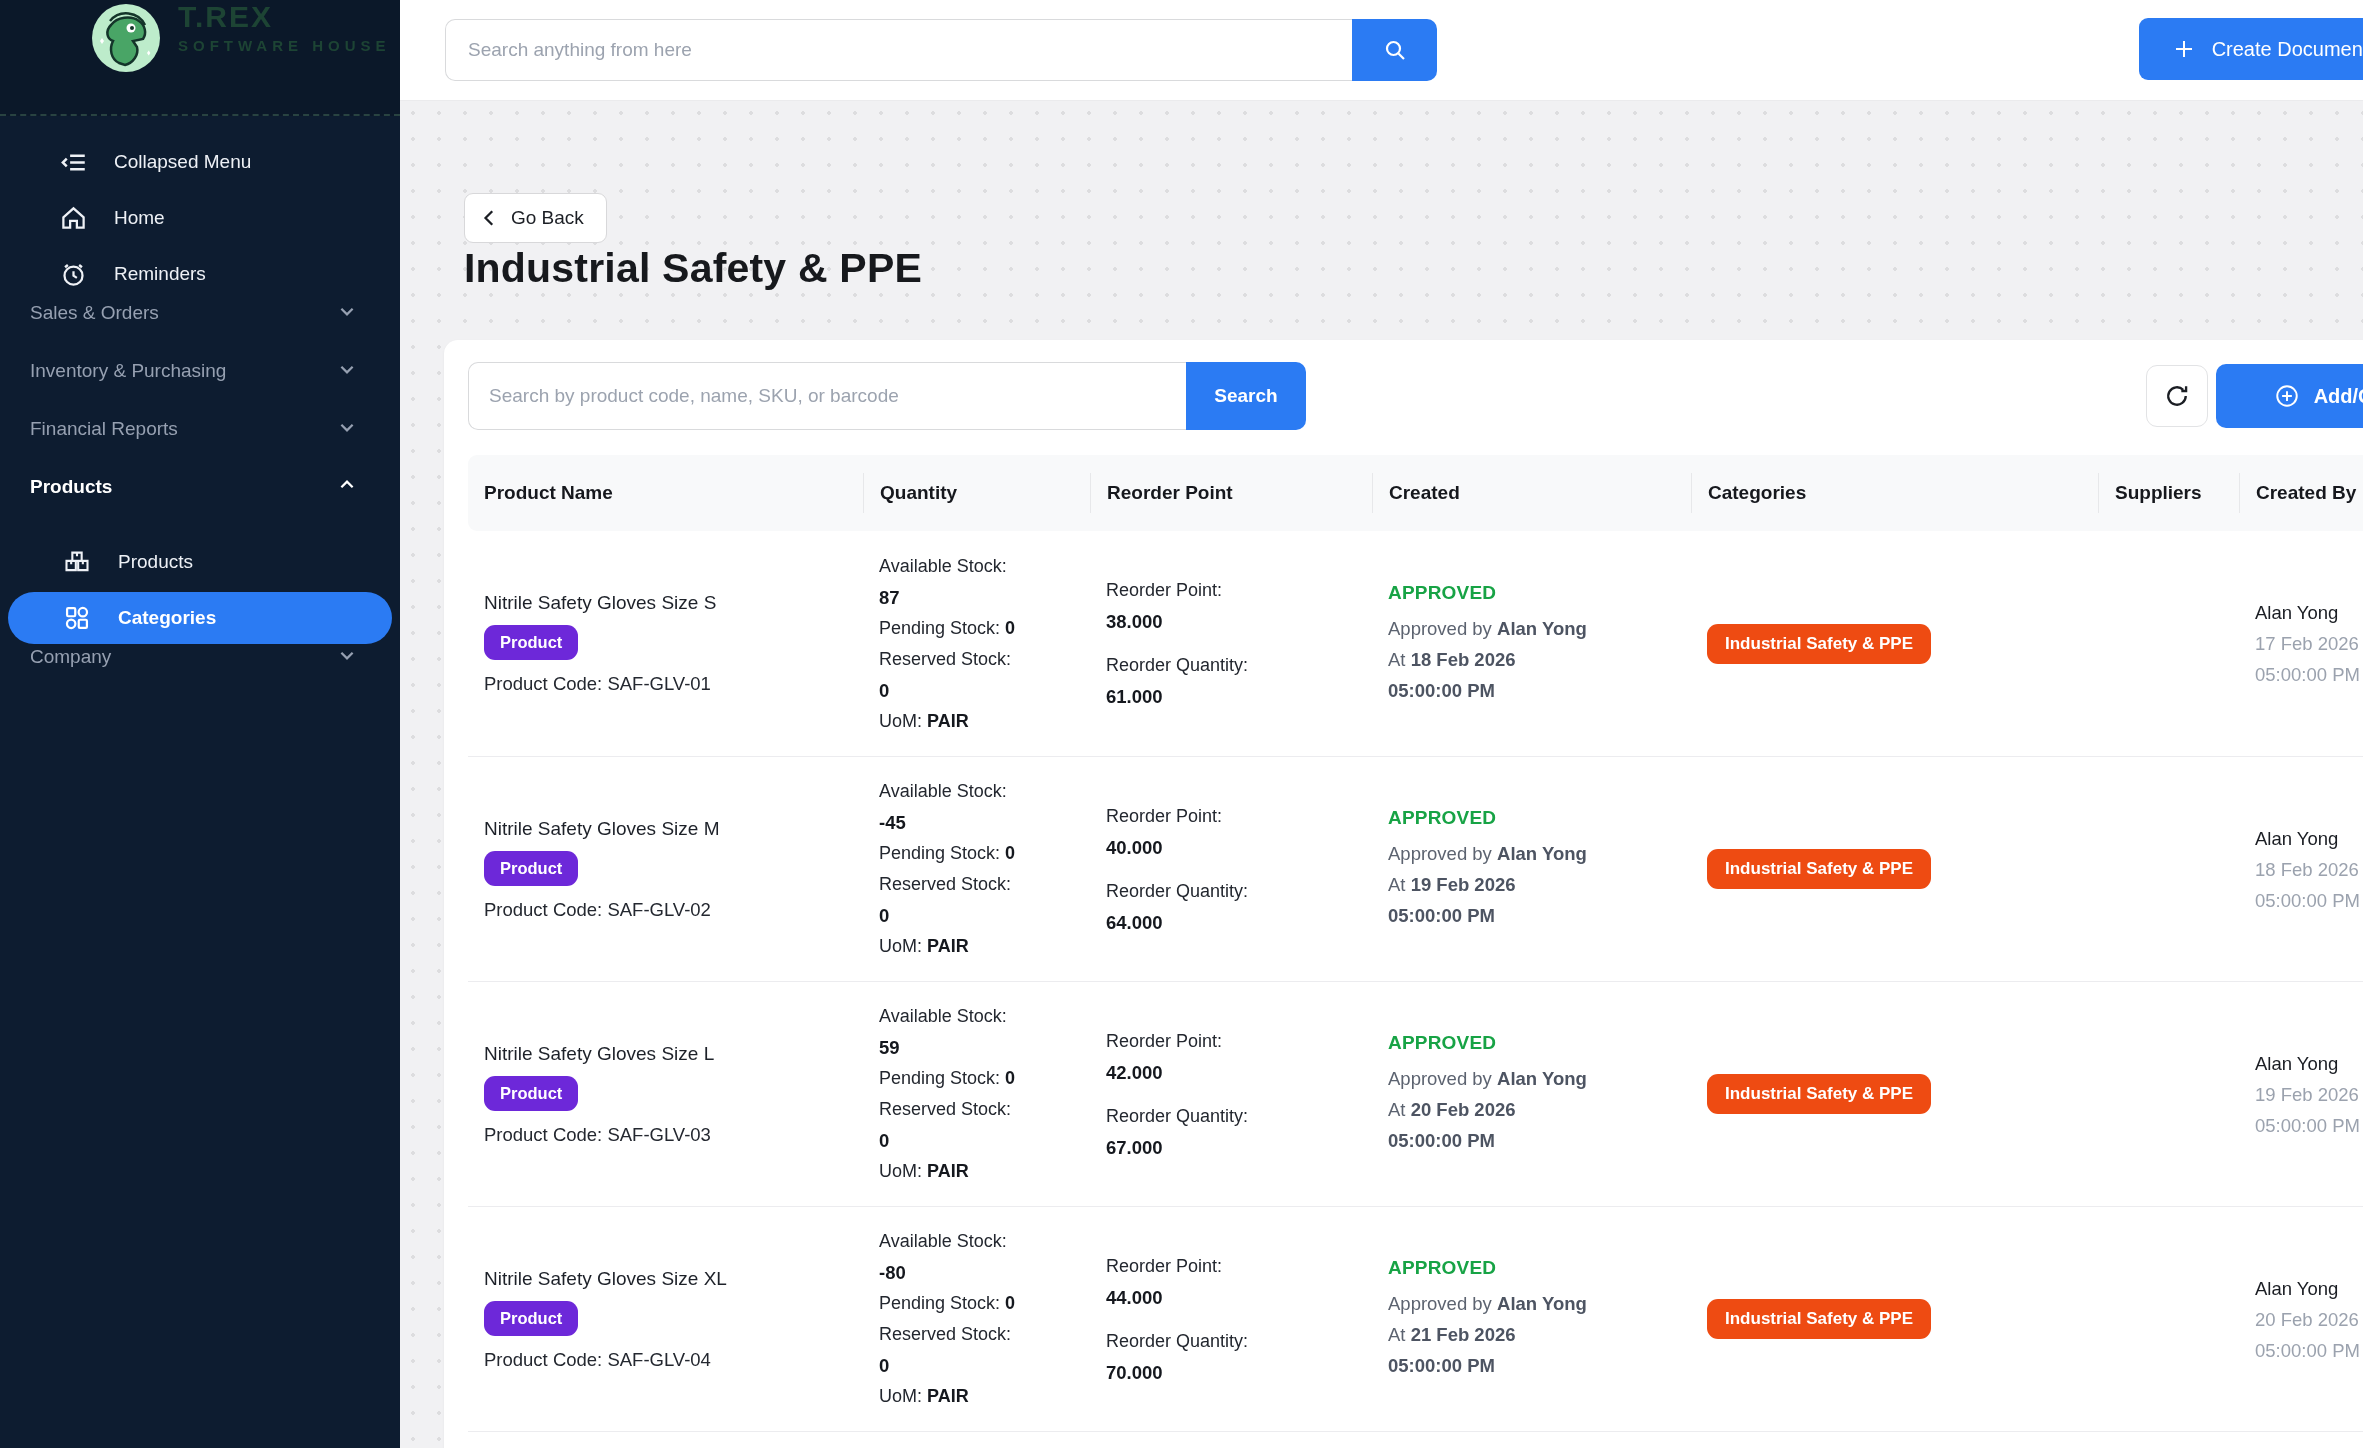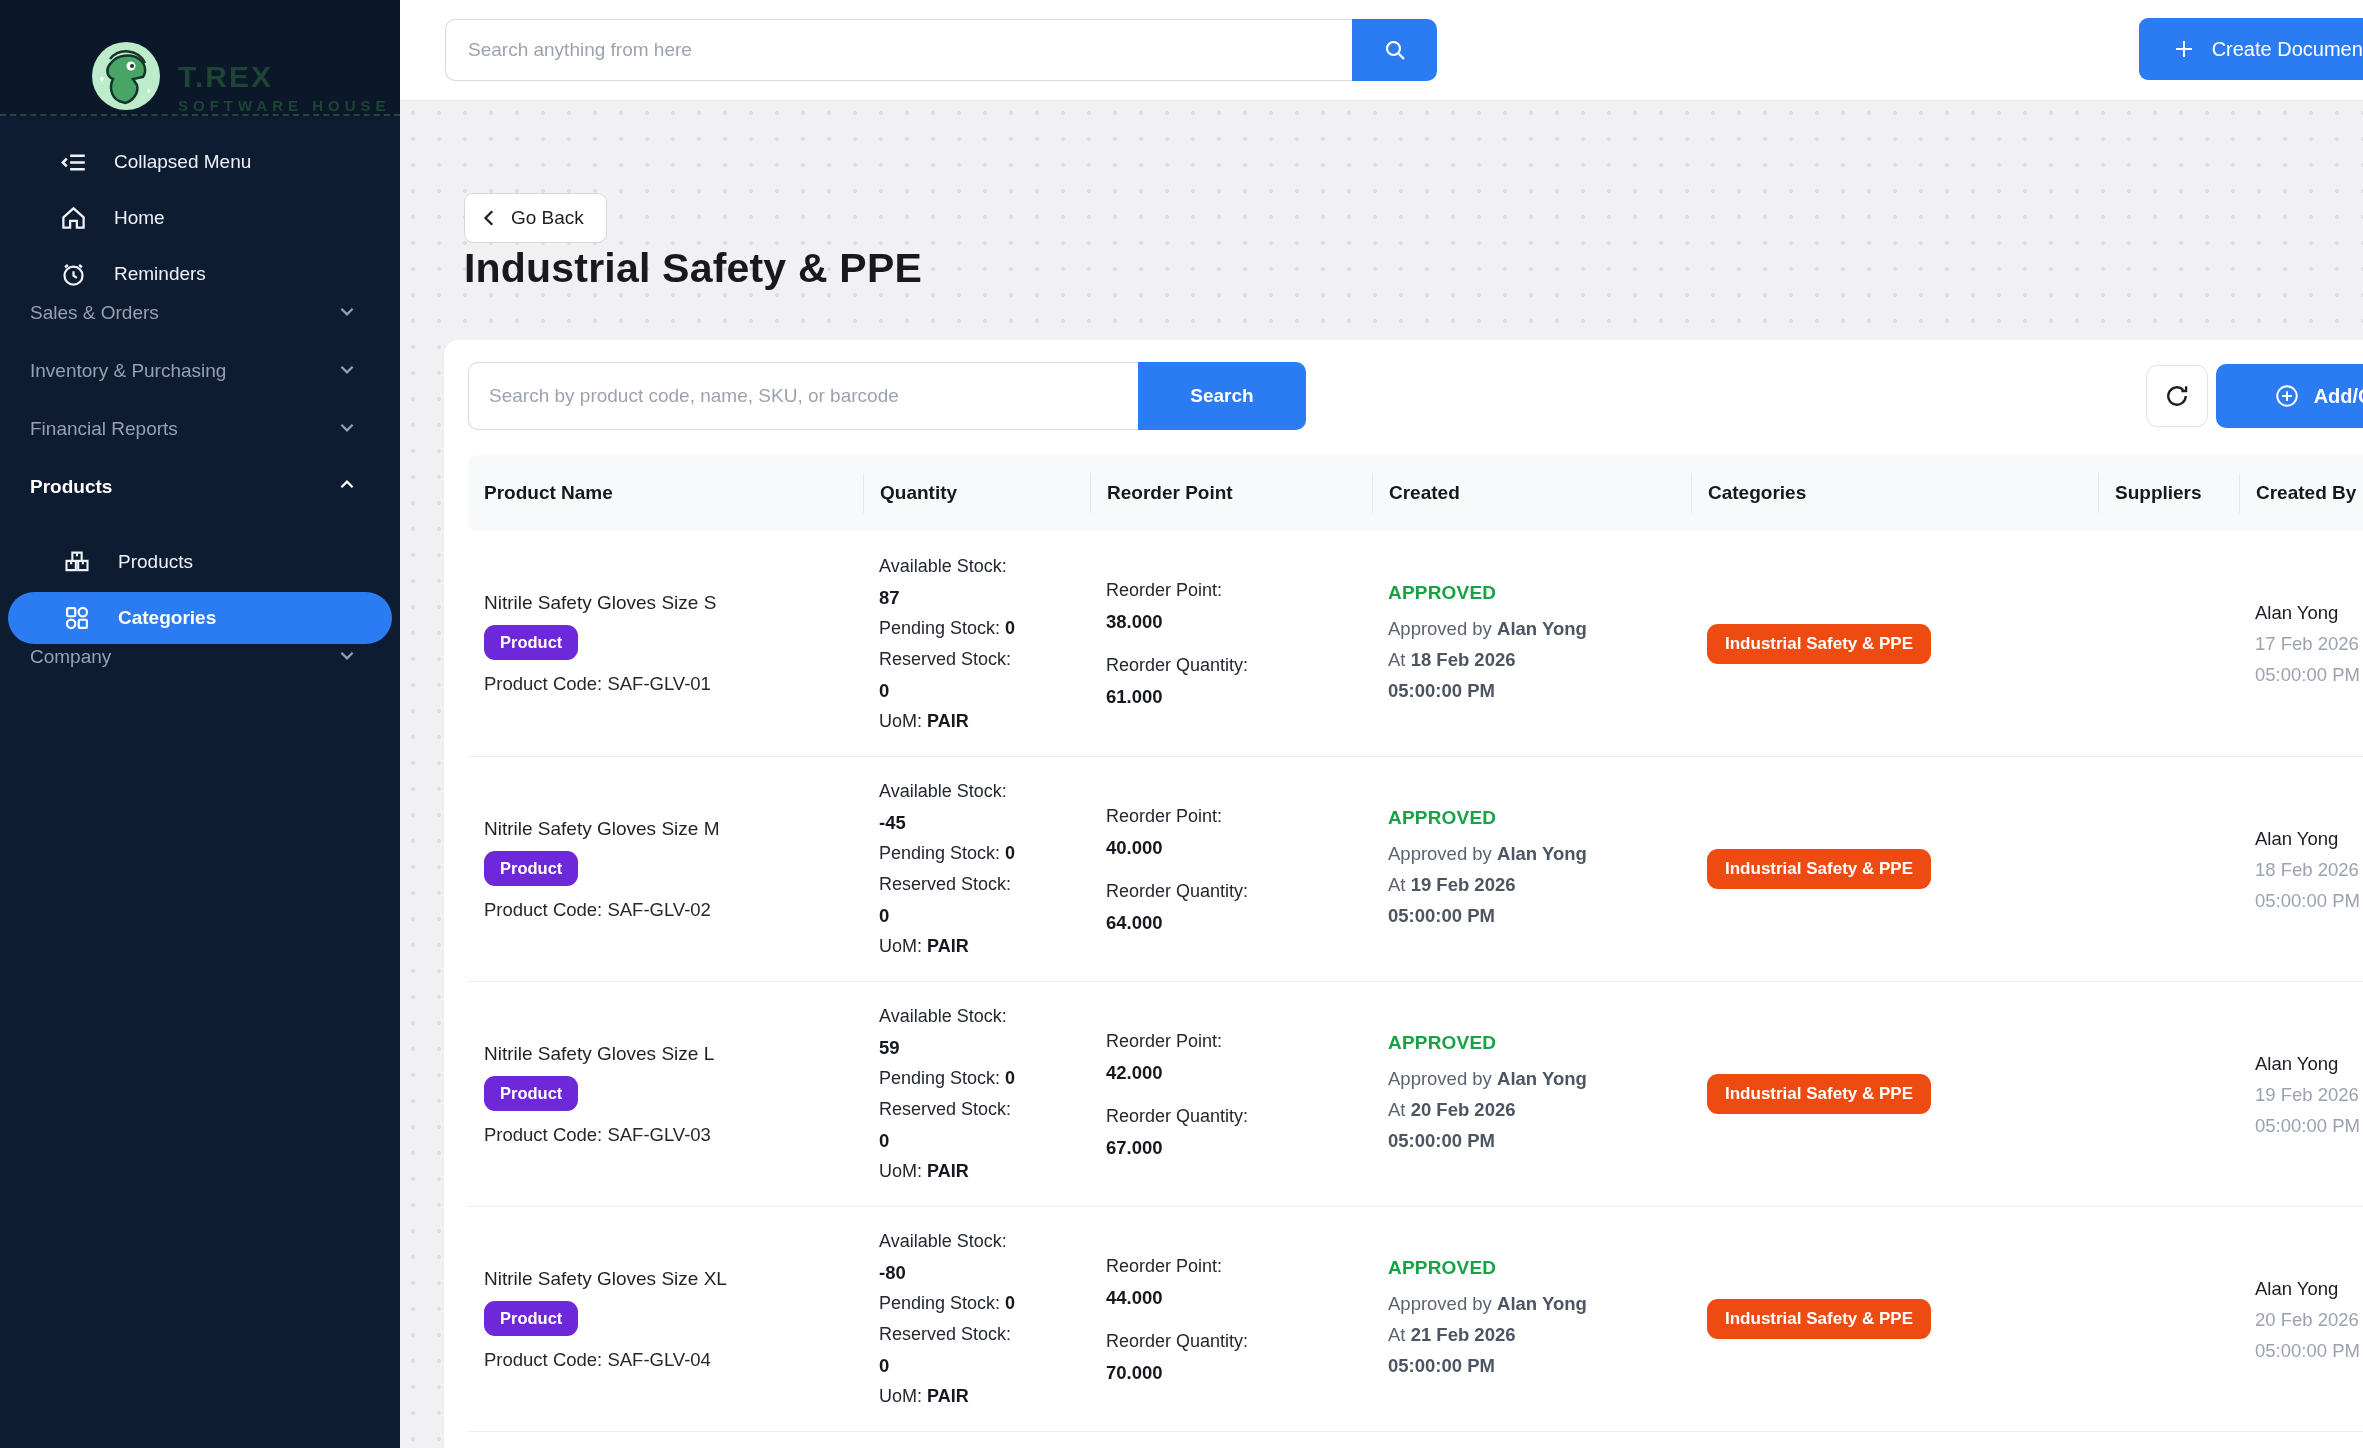--- a/index.html
+++ b/index.html
@@ -1,20 +1,20 @@
 <!DOCTYPE html>
 <html><head>
 <meta charset="utf-8">
 <style>
   * { margin:0; padding:0; box-sizing:border-box; }
   html,body { width:2363px; height:1448px; overflow:hidden; font-family:"Liberation Sans", sans-serif; background:#f1f1f3; }
 
   
   .sidebar { position:absolute; left:0; top:0; width:400px; height:1448px; background:#0d1c30; z-index:30; }
-  .logo-row { height:116px; display:flex; align-items:flex-end; padding-left:88px; gap:14px;
+  .logo-row { height:116px; display:flex; align-items:flex-start; padding-left:88px; gap:14px;
               background:#0b1829; border-bottom:2px dashed rgba(97,150,112,0.35); }
   .logo-mark { width:76px; height:76px; flex:0 0 auto; }
   .logo-title { font-size:30px; font-weight:800; letter-spacing:2px; color:#1d4434; line-height:1.1; }
   .logo-sub { font-size:15px; font-weight:700; letter-spacing:5px; color:#1d4434; margin-top:4px; }
   nav { padding-top:18px; }
   .nv { height:56px; display:flex; align-items:center; padding-left:60px; gap:27px; color:#eef1f6; font-size:19px; cursor:pointer; }
   .nv .ic { width:27px; height:27px; flex:0 0 auto; }
   .sec { height:58px; display:flex; align-items:flex-start; justify-content:space-between; padding:0 44px 0 30px;
          color:#96a0b1; font-size:19px; cursor:pointer; }
   .sec.lit { color:#ffffff; font-weight:600; }
@@ -46,21 +46,21 @@
             font-size:19px; color:#1b1e24; cursor:pointer; font-family:"Liberation Sans", sans-serif;margin-top:36px; }
   .page-title { position:absolute; left:64px; top:145px; font-size:41px; font-weight:800; color:#17191d; letter-spacing:0.2px; }
 
   .card { position:absolute; left:44px; top:240px; width:2032px; height:1320px; background:#ffffff;
           border-radius:14px; box-shadow:0 1px 3px rgba(20,22,26,0.05); padding:22px 24px; }
   .toolbar { position:relative; height:68px; }
   .cd-search { position:absolute; left:0; top:0; width:838px; height:68px; display:flex; }
   .cd-input { flex:1; height:68px; border:1px solid #d9dadc; border-right:none; border-radius:10px 0 0 10px;
               padding:0 20px; font-size:19px; color:#30343c; outline:none; }
   .cd-input::placeholder { color:#9ca3af; }
-  .cd-btn { width:168px; height:68px; background:#2b7bf3; color:#fff; border:none; border-radius:0 10px 10px 0;
+  .cd-btn { width:120px; height:68px; background:#2b7bf3; color:#fff; border:none; border-radius:0 10px 10px 0;
             font-size:19px; font-weight:600; cursor:pointer; font-family:"Liberation Sans", sans-serif; }
   .refresh-btn { position:absolute; left:1678px; top:3px; width:62px; height:62px; background:#fff; border:1px solid #e2e3e5;
                  border-radius:11px; display:flex; align-items:center; justify-content:center; cursor:pointer; }
   .add-btn { position:absolute; left:1748px; top:2px; width:262px; height:64px; background:#2b7bf3; color:#fff; border:none;
              border-radius:10px; font-size:20px; font-weight:600; display:flex; align-items:center; justify-content:center;
              gap:14px; cursor:pointer; font-family:"Liberation Sans", sans-serif; }
 
   
   .tbl { margin-top:25px; width:2001px; }
   .thead { display:grid; grid-template-columns:395px 227px 282px 319px 407px 141px 230px; background:#f8f9fa;

